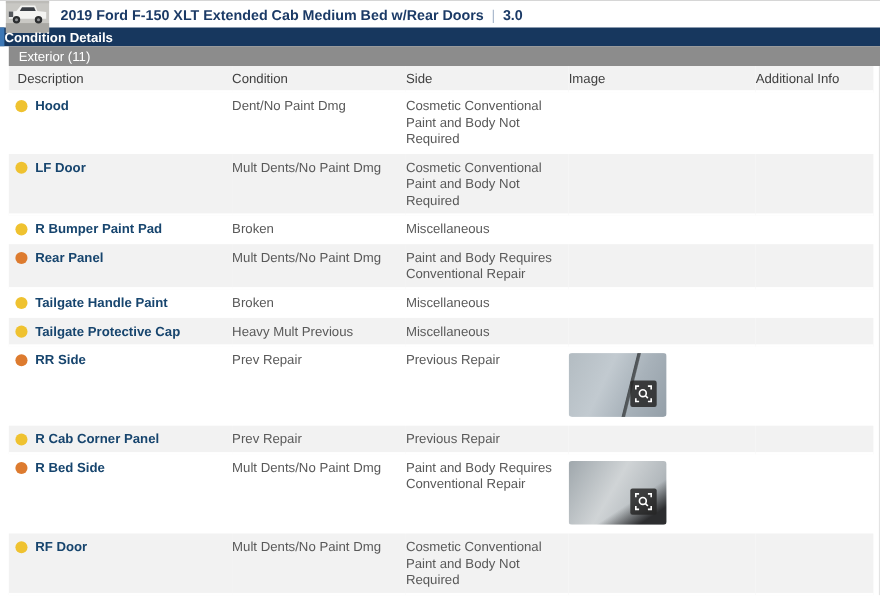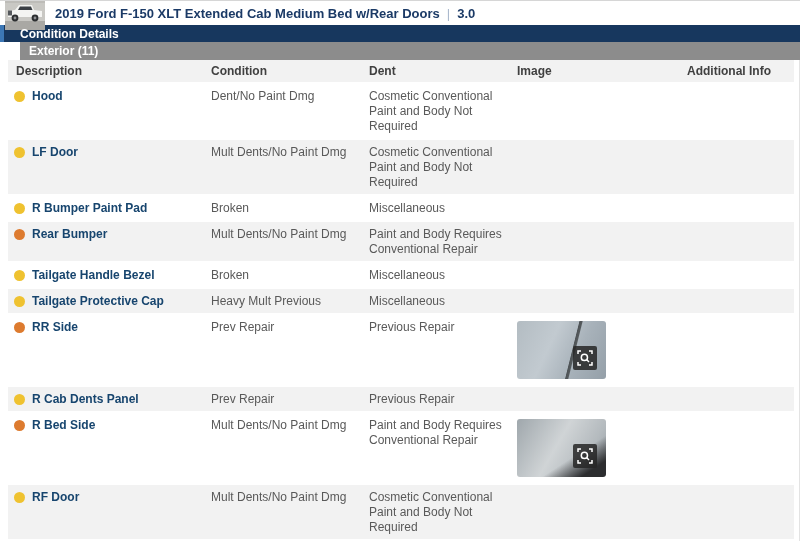--- a/index.html
+++ b/index.html
@@ -14,29 +14,29 @@
 
   
   .veh-header{display:flex;align-items:center;height:24px;background:#fff;}
   .veh-thumb{width:40px;height:33px;margin-left:5px;flex:0 0 auto;overflow:hidden;cursor:pointer;}
   .veh-thumb svg{display:block;}
   .veh-title{margin-left:10px;font-size:13px;font-weight:bold;color:var(--navy);}
   .veh-title .sep{color:#a9b8cc;font-weight:normal;margin:0 7px;}
 
   
   .bar-blue{height:17px;background:var(--bar-blue);border-left:4px solid var(--bar-accent);
-    color:#fff;font-size:12px;font-weight:bold;display:flex;align-items:center;padding-left:16px;}
-  .bar-gray{height:18px;background:var(--bar-gray);margin-left:20px;
-    color:#fff;font-size:12px;font-weight:bold;display:flex;align-items:center;padding-left:9px;cursor:pointer;}
+    color:#fff;font-size:12px;font-weight:bold;display:flex;align-items:center;padding-left:0;}
+  .bar-gray{height:18px;background:var(--bar-gray);margin-left:8px;
+    color:#fff;font-size:12px;font-weight:normal;display:flex;align-items:center;padding-left:9px;cursor:pointer;}
 
   
   .tbl-wrap{margin-left:8px;border-right:1px solid #e3e3e3;}
   table{border-collapse:separate;border-spacing:0;width:786px;table-layout:fixed;font-size:12px;}
   col.c1{width:203px;} col.c2{width:158px;} col.c3{width:148px;} col.c4{width:170px;} col.c5{width:107px;}
-  th{background:var(--stripe);color:var(--hdr-txt);font-weight:bold;text-align:left;
+  th{background:var(--stripe);color:var(--hdr-txt);font-weight:normal;text-align:left;
     padding:4px 4px 4px 0;border-bottom:2px solid #fff;}
   th:first-child{padding-left:8px;}
   td{vertical-align:top;padding:5px 6px 4px 0;line-height:15px;color:var(--txt);
     border-bottom:2px solid #fff;}
   tr.row-gray td{background:var(--stripe);margin-top:27px;}
   tr.row-white td{background:#fff;}
   .c-desc{padding-left:6px;}
   .desc-wrap{display:flex;align-items:center;gap:7px;}
   .dot{width:11px;height:11px;border-radius:50%;flex:0 0 auto;}
   .dot-yellow{background:var(--dot-yellow);}
@@ -91,21 +91,21 @@
         <col class="c1">
         <col class="c2">
         <col class="c3">
         <col class="c4">
         <col class="c5">
       </colgroup>
     <thead>
       <tr>
         <th>Description</th>
         <th>Condition</th>
-        <th>Dent</th>
+        <th>Side</th>
         <th>Image</th>
         <th>Additional Info</th>
       </tr>
     </thead>
     <tbody>
         <tr class="row-white">
     <td class="c-desc">
       <span class="desc-wrap">
         <span class="dot dot-yellow"></span>
         <a class="desc-link">Hood</a>
@@ -143,35 +143,35 @@
     <td><span>Miscellaneous</span></td>
     <td>
       
     </td>
     <td></td>
   </tr>
         <tr class="row-gray">
     <td class="c-desc">
       <span class="desc-wrap">
         <span class="dot dot-orange"></span>
-        <a class="desc-link">Rear Bumper</a>
+        <a class="desc-link">Rear Panel</a>
       </span>
     </td>
     <td><span>Mult Dents/No Paint Dmg</span></td>
     <td><span>Paint and Body Requires Conventional Repair</span></td>
     <td>
       
     </td>
     <td></td>
   </tr>
         <tr class="row-white">
     <td class="c-desc">
       <span class="desc-wrap">
         <span class="dot dot-yellow"></span>
-        <a class="desc-link">Tailgate Handle Bezel</a>
+        <a class="desc-link">Tailgate Handle Paint</a>
       </span>
     </td>
     <td><span>Broken</span></td>
     <td><span>Miscellaneous</span></td>
     <td>
       
     </td>
     <td></td>
   </tr>
         <tr class="row-gray">
@@ -210,21 +210,21 @@
           </svg>
         </div>
       </div>
     </td>
     <td></td>
   </tr>
         <tr class="row-gray">
     <td class="c-desc">
       <span class="desc-wrap">
         <span class="dot dot-yellow"></span>
-        <a class="desc-link">R Cab Dents Panel</a>
+        <a class="desc-link">R Cab Corner Panel</a>
       </span>
     </td>
     <td><span>Prev Repair</span></td>
     <td><span>Previous Repair</span></td>
     <td>
       
     </td>
     <td></td>
   </tr>
         <tr class="row-white">

